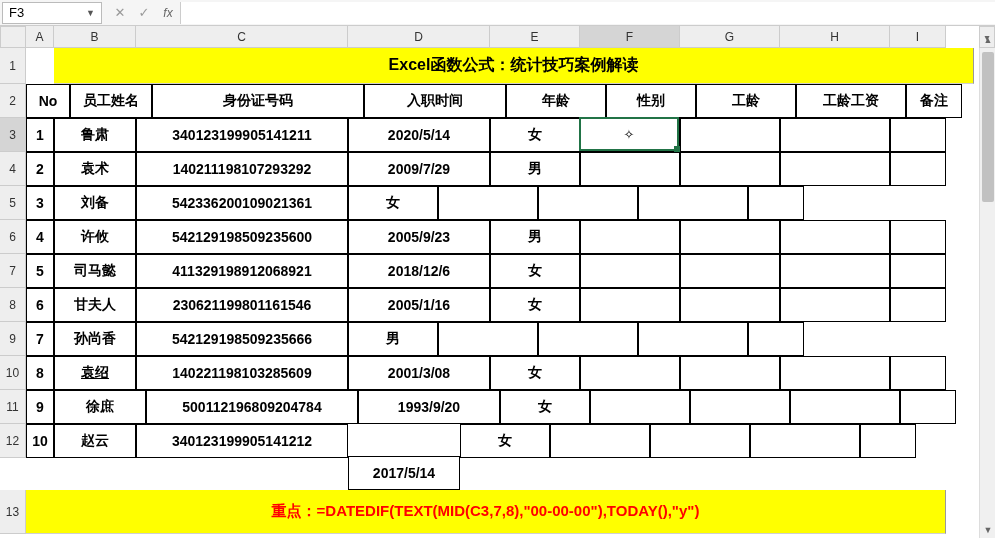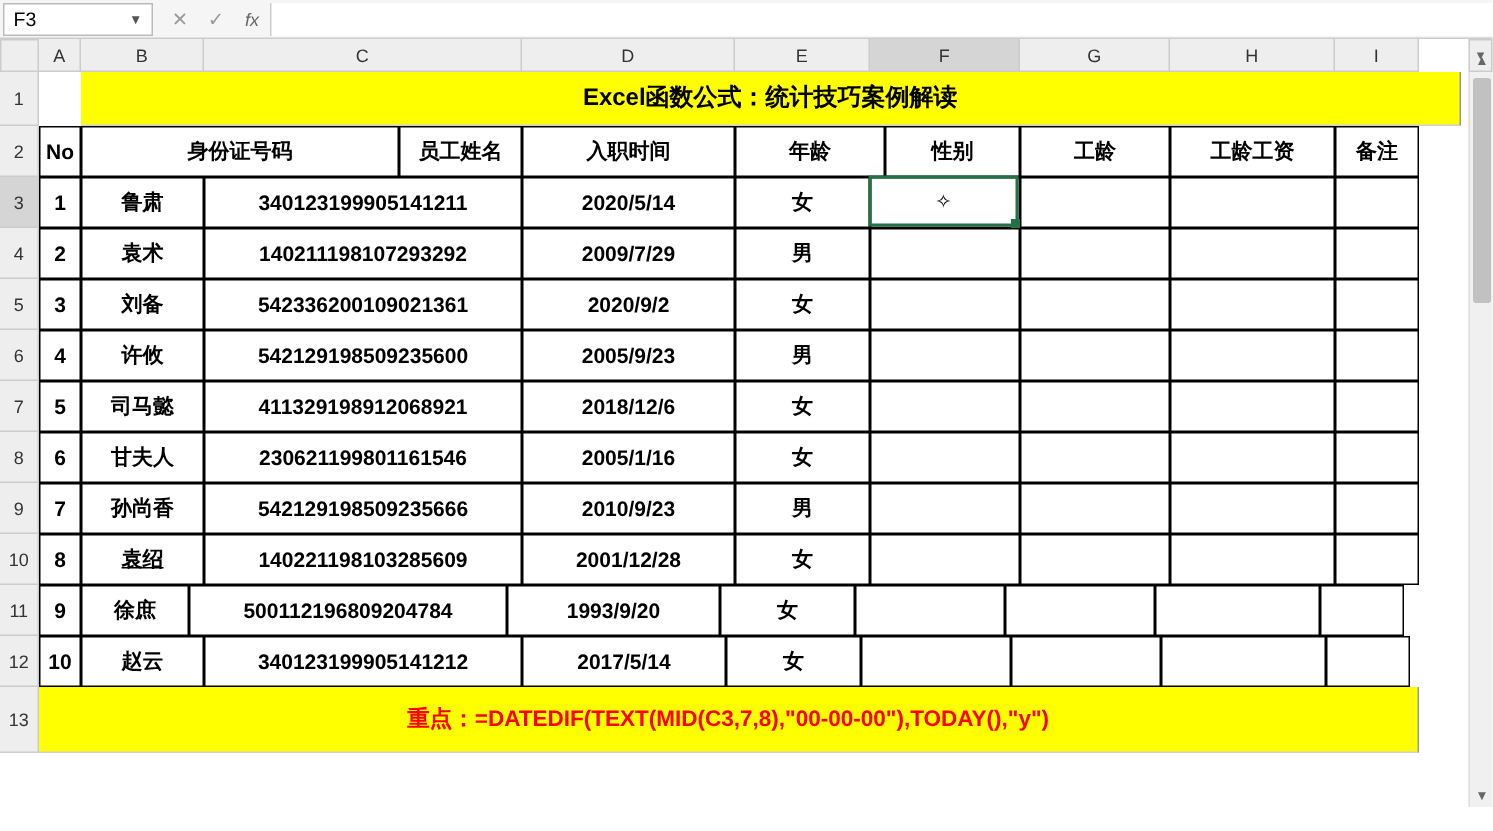--- a/index.html
+++ b/index.html
@@ -219,23 +219,23 @@
     <div class="col-h" style="width: 56px;">I</div>
   </div>
 
 <div class="rows" id="rows">
     <div class="row title-row">
       <div class="row-h" style="height: 36px;">1</div>
       <div class="cell last" style="width: 920px; height: 36px; margin-left: 28px;">Excel函数公式：统计技巧案例解读</div>
     </div>
     <div class="row header-row">
       <div class="row-h" style="height: 34px;">2</div>
-      <div class="cell" style="width: 28px; height: 34px;">No</div>
+      <div class="cell" style="width: 44px; height: 34px;">No</div>
+      <div class="cell" style="width: 82px; height: 34px;">员工姓名</div>
       <div class="cell" style="width: 212px; height: 34px;">身份证号码</div>
-      <div class="cell" style="width: 82px; height: 34px;">员工姓名</div>
       <div class="cell" style="width: 142px; height: 34px;">入职时间</div>
       <div class="cell" style="width: 100px; height: 34px;">年龄</div>
       <div class="cell" style="width: 90px; height: 34px;">性别</div>
       <div class="cell" style="width: 100px; height: 34px;">工龄</div>
       <div class="cell" style="width: 110px; height: 34px;">工龄工资</div>
       <div class="cell" style="width: 56px; height: 34px;">备注</div>
     </div>
     <div class="row data-row">
       <div class="row-h selected" style="height: 34px;">3</div>
       <div class="cell" style="width: 28px; height: 34px;">1</div>
@@ -258,21 +258,20 @@
       <div class="cell" style="width: 100px; height: 34px;"></div>
       <div class="cell" style="width: 100px; height: 34px;"></div>
       <div class="cell" style="width: 110px; height: 34px;"></div>
       <div class="cell" style="width: 56px; height: 34px;"></div>
     </div>
     <div class="row data-row">
       <div class="row-h" style="height: 34px;">5</div>
       <div class="cell" style="width: 28px; height: 34px;">3</div>
       <div class="cell" style="width: 82px; height: 34px;">刘备</div>
       <div class="cell" style="width: 212px; height: 34px;">542336200109021361</div>
-      <div class="cell" style="width: 142px; height: 34px;">2020/9/2</div>
       <div class="cell" style="width: 90px; height: 34px;">女</div>
       <div class="cell" style="width: 100px; height: 34px;"></div>
       <div class="cell" style="width: 100px; height: 34px;"></div>
       <div class="cell" style="width: 110px; height: 34px;"></div>
       <div class="cell" style="width: 56px; height: 34px;"></div>
     </div>
     <div class="row data-row">
       <div class="row-h" style="height: 34px;">6</div>
       <div class="cell" style="width: 28px; height: 34px;">4</div>
       <div class="cell" style="width: 82px; height: 34px;">许攸</div>
@@ -306,57 +305,56 @@
       <div class="cell" style="width: 100px; height: 34px;"></div>
       <div class="cell" style="width: 100px; height: 34px;"></div>
       <div class="cell" style="width: 110px; height: 34px;"></div>
       <div class="cell" style="width: 56px; height: 34px;"></div>
     </div>
     <div class="row data-row">
       <div class="row-h" style="height: 34px;">9</div>
       <div class="cell" style="width: 28px; height: 34px;">7</div>
       <div class="cell" style="width: 82px; height: 34px;">孙尚香</div>
       <div class="cell" style="width: 212px; height: 34px;">542129198509235666</div>
-      <div class="cell" style="width: 142px; height: 34px;">2010/9/23</div>
       <div class="cell" style="width: 90px; height: 34px;">男</div>
       <div class="cell" style="width: 100px; height: 34px;"></div>
       <div class="cell" style="width: 100px; height: 34px;"></div>
       <div class="cell" style="width: 110px; height: 34px;"></div>
       <div class="cell" style="width: 56px; height: 34px;"></div>
     </div>
     <div class="row data-row">
       <div class="row-h" style="height: 34px;">10</div>
       <div class="cell" style="width: 28px; height: 34px;">8</div>
       <div class="cell" style="width: 82px; height: 34px; text-decoration: underline;">袁绍</div>
       <div class="cell" style="width: 212px; height: 34px;">140221198103285609</div>
-      <div class="cell" style="width: 142px; height: 34px;">2001/12/28</div>
+      <div class="cell" style="width: 142px; height: 34px;">2001/3/08</div>
       <div class="cell" style="width: 90px; height: 34px;">女</div>
       <div class="cell" style="width: 100px; height: 34px;"></div>
       <div class="cell" style="width: 100px; height: 34px;"></div>
       <div class="cell" style="width: 110px; height: 34px;"></div>
       <div class="cell" style="width: 56px; height: 34px;"></div>
     </div>
     <div class="row data-row">
       <div class="row-h" style="height: 34px;">11</div>
       <div class="cell" style="width: 28px; height: 34px;">9</div>
-      <div class="cell" style="width: 72px; height: 34px;">徐庶</div>
+      <div class="cell" style="width: 92px; height: 34px;">徐庶</div>
       <div class="cell" style="width: 212px; height: 34px;">500112196809204784</div>
       <div class="cell" style="width: 142px; height: 34px;">1993/9/20</div>
       <div class="cell" style="width: 90px; height: 34px;">女</div>
       <div class="cell" style="width: 100px; height: 34px;"></div>
       <div class="cell" style="width: 100px; height: 34px;"></div>
       <div class="cell" style="width: 110px; height: 34px;"></div>
       <div class="cell" style="width: 56px; height: 34px;"></div>
     </div>
     <div class="row data-row">
       <div class="row-h" style="height: 34px;">12</div>
       <div class="cell" style="width: 28px; height: 34px;">10</div>
       <div class="cell" style="width: 82px; height: 34px;">赵云</div>
       <div class="cell" style="width: 212px; height: 34px;">340123199905141212</div>
-      <div class="cell" style="width: 136px; height: 34px;">2017/5/14</div>
+      <div class="cell" style="width: 112px; height: 34px; margin-top: 32px;">2017/5/14</div>
       <div class="cell" style="width: 90px; height: 34px;">女</div>
       <div class="cell" style="width: 100px; height: 34px;"></div>
       <div class="cell" style="width: 100px; height: 34px;"></div>
       <div class="cell" style="width: 110px; height: 34px;"></div>
       <div class="cell" style="width: 56px; height: 34px;"></div>
     </div>
     <div class="row footer-row">
       <div class="row-h" style="height: 44px;">13</div>
       <div class="cell last" style="width: 920px; height: 44px;">重点：=DATEDIF(TEXT(MID(C3,7,8),"00-00-00"),TODAY(),"y")</div>
     </div>

